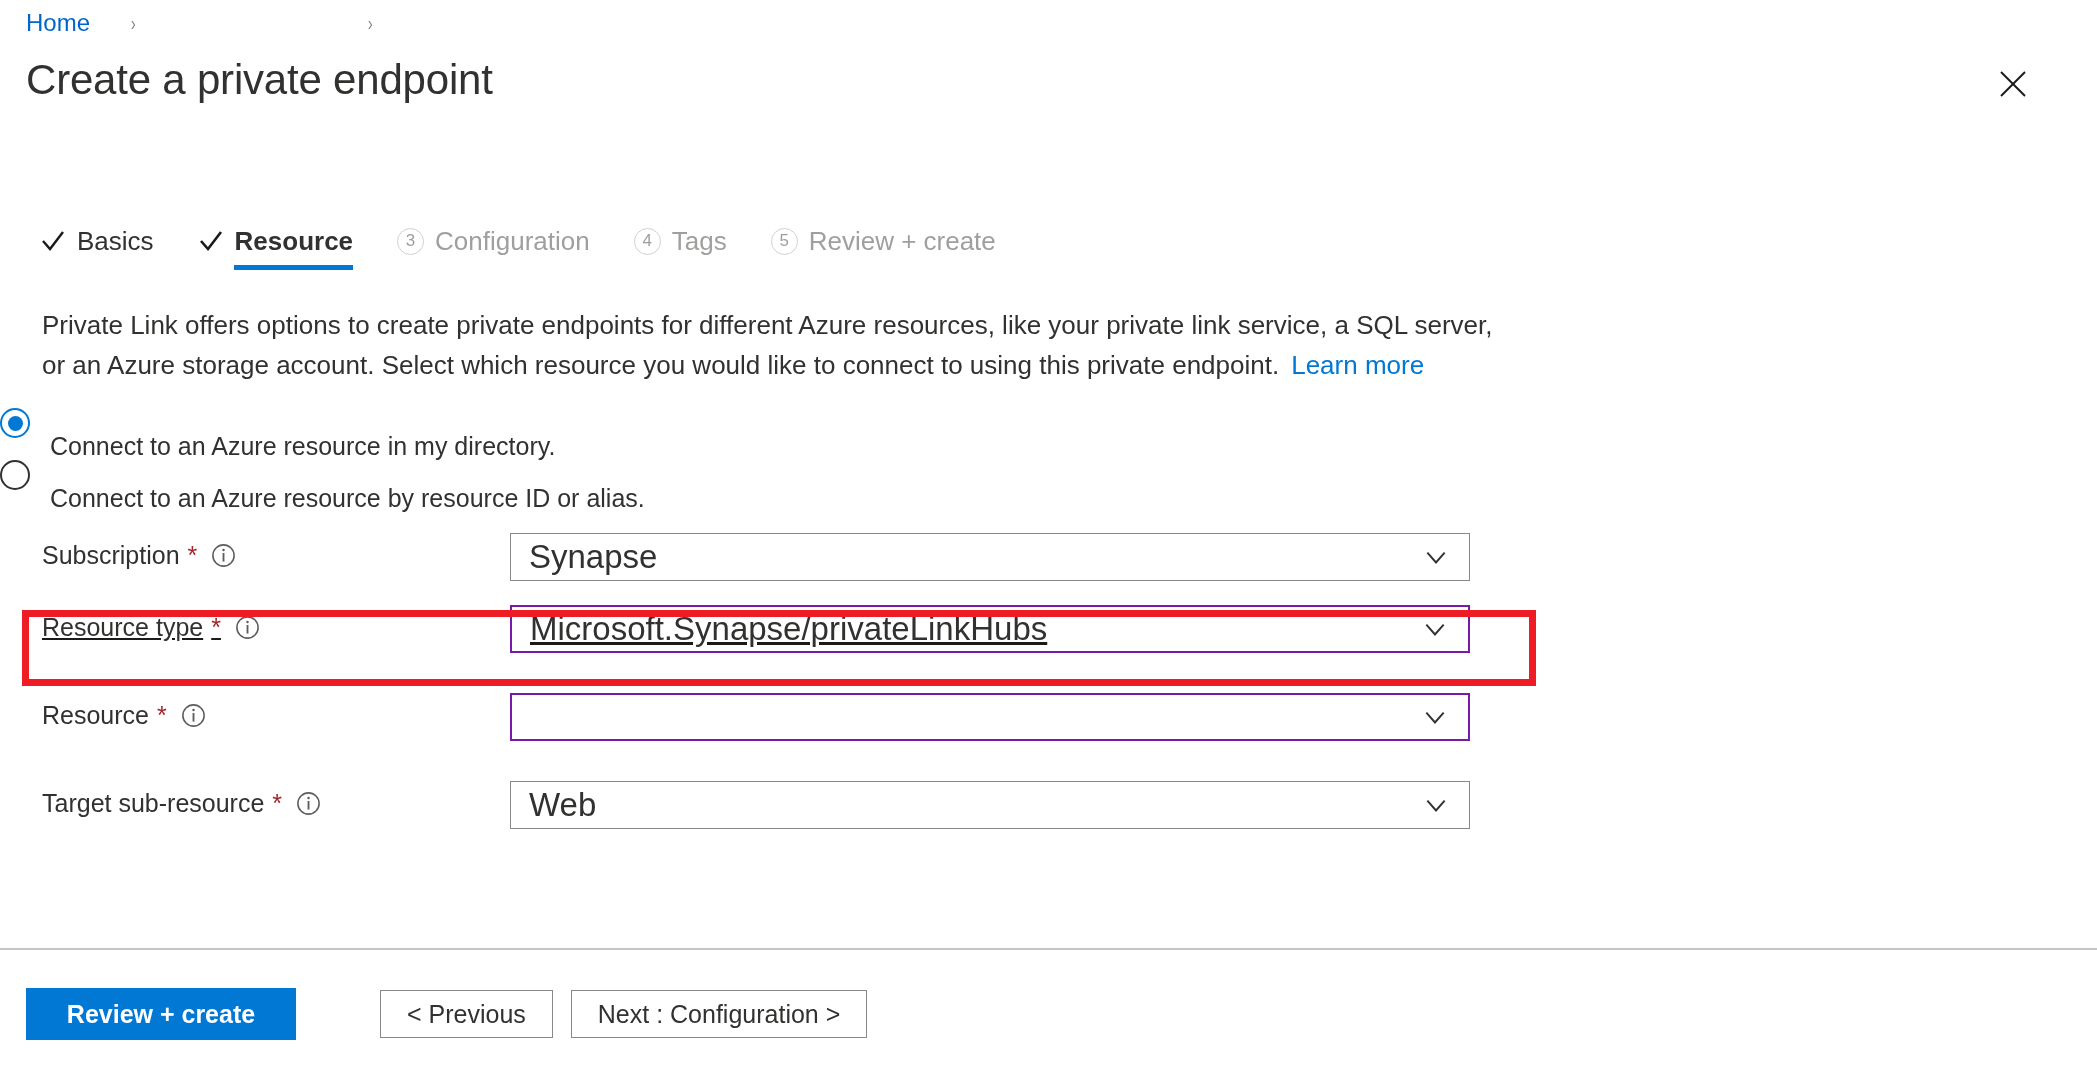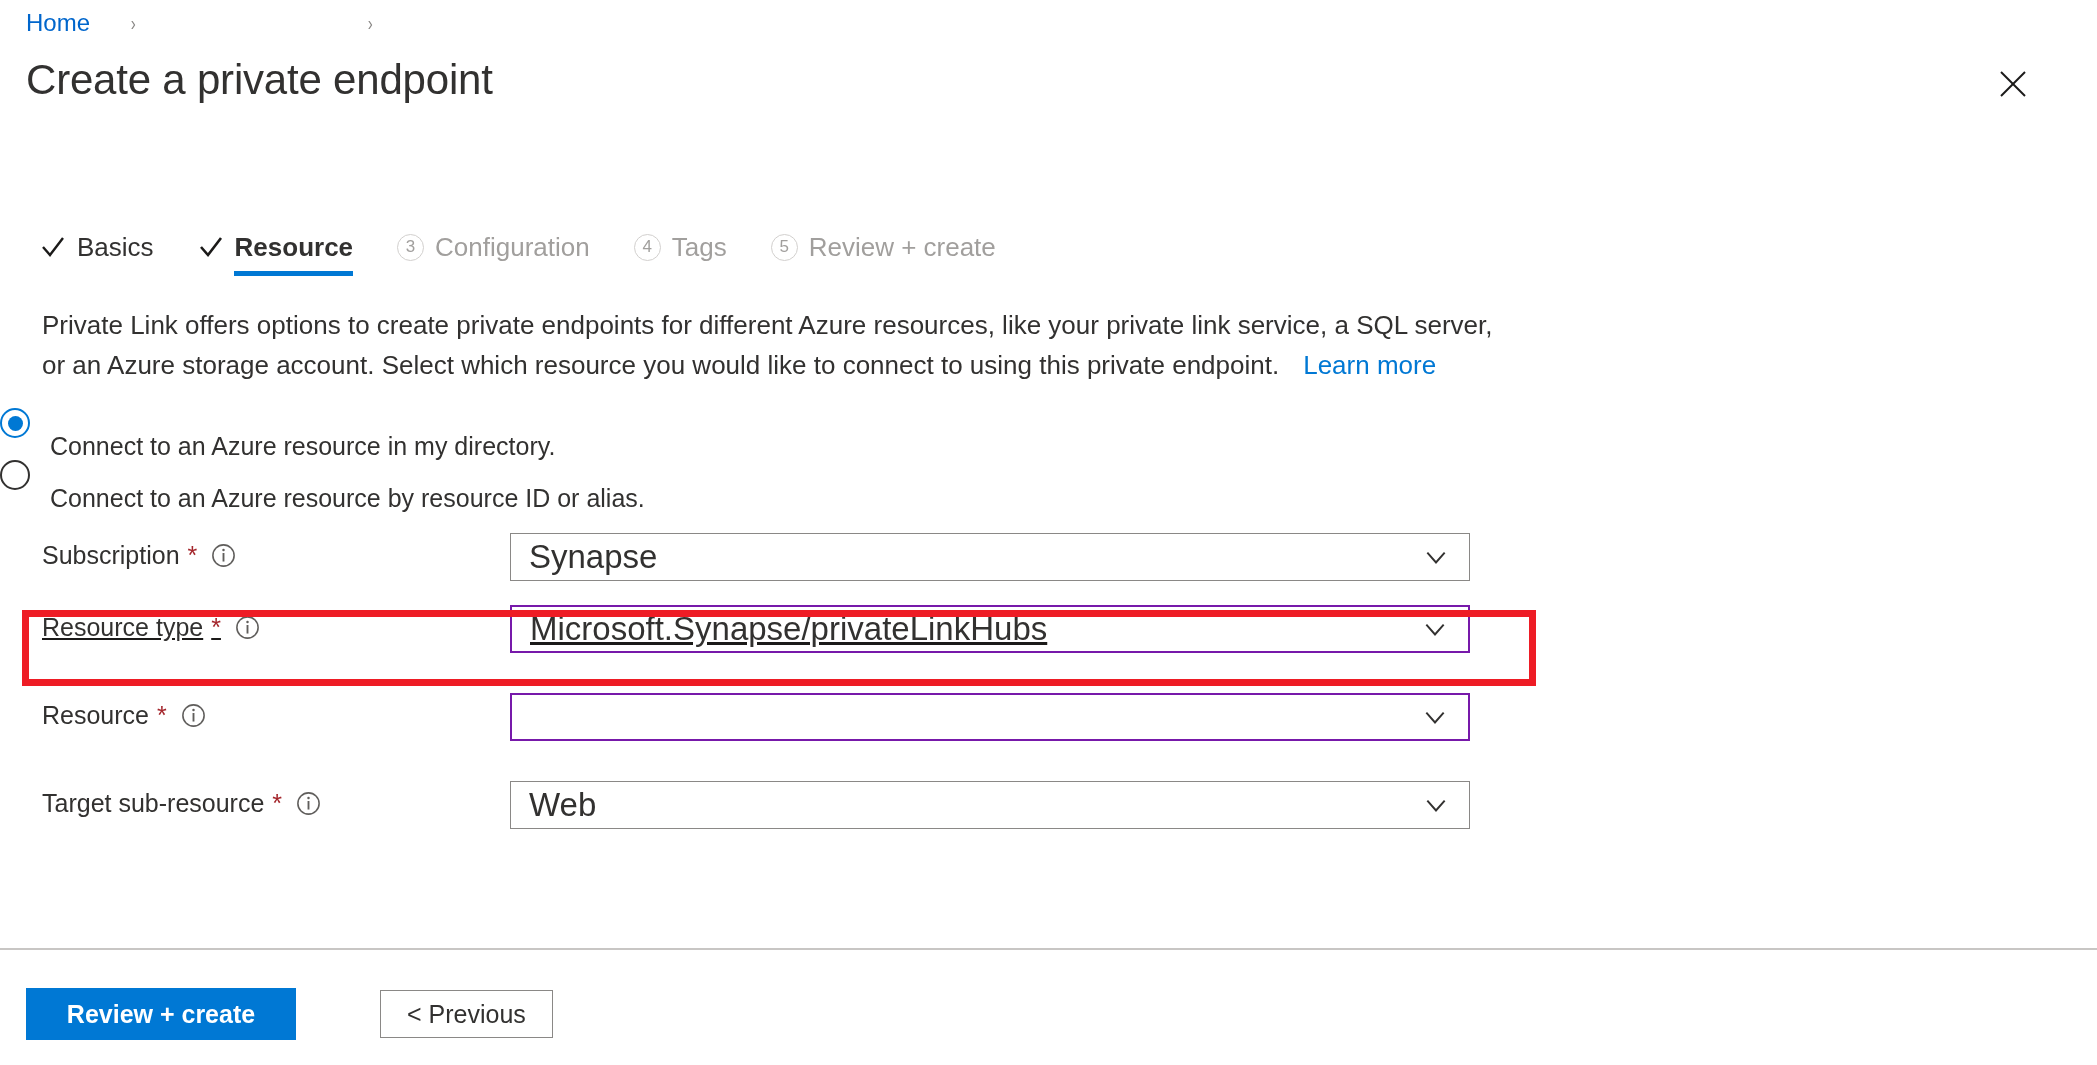--- a/index.html
+++ b/index.html
@@ -52,21 +52,21 @@
     cursor: pointer;
     background: none; border: none;
   }
   .close-btn svg { display: block; }
 
   
   .tabs {
     position: absolute;
     left: 40px; top: 218px;
     display: flex;
-    align-items: center;
+    align-items: flex-start;
     height: 58px;
   }
   .tab {
     display: flex;
     align-items: center;
     height: 46px;
     margin-right: 44px;
     cursor: pointer;
     position: relative;
     padding-bottom: 0;
@@ -101,21 +101,21 @@
 
   
   .desc {
     position: absolute;
     left: 42px; top: 305px;
     width: 1480px;
     font-size: 26px;
     line-height: 40px;
     color: #323130;
   }
-  .desc a { color: #0078d4; text-decoration: none; cursor: pointer; margin-left: 24px; }
+  .desc a { color: #0078d4; text-decoration: none; cursor: pointer; margin-left: 12px; }
 
   
   .form { position: absolute; left: 0; top: 395px; width: 100%; }
 
   .row {
     position: relative;
     display: flex;
     align-items: flex-start;
     min-height: 56px;
   }
@@ -397,15 +397,16 @@
   </div>
 
   <div class="annot-box" style="left:22px; top:610px; width:1514px; height:76px;"></div>
 
   <div class="footer-rule"></div>
   <div class="footer">
     <button class="btn-primary">Review + create</button>
     <span class="spacer-lg"></span>
     <button class="btn-secondary">&lt; Previous</button>
     <span class="spacer-sm"></span>
+    <button class="btn-secondary">Next : Configuration &gt;</button>
   </div>
 
 </div>
 
 </body></html>

